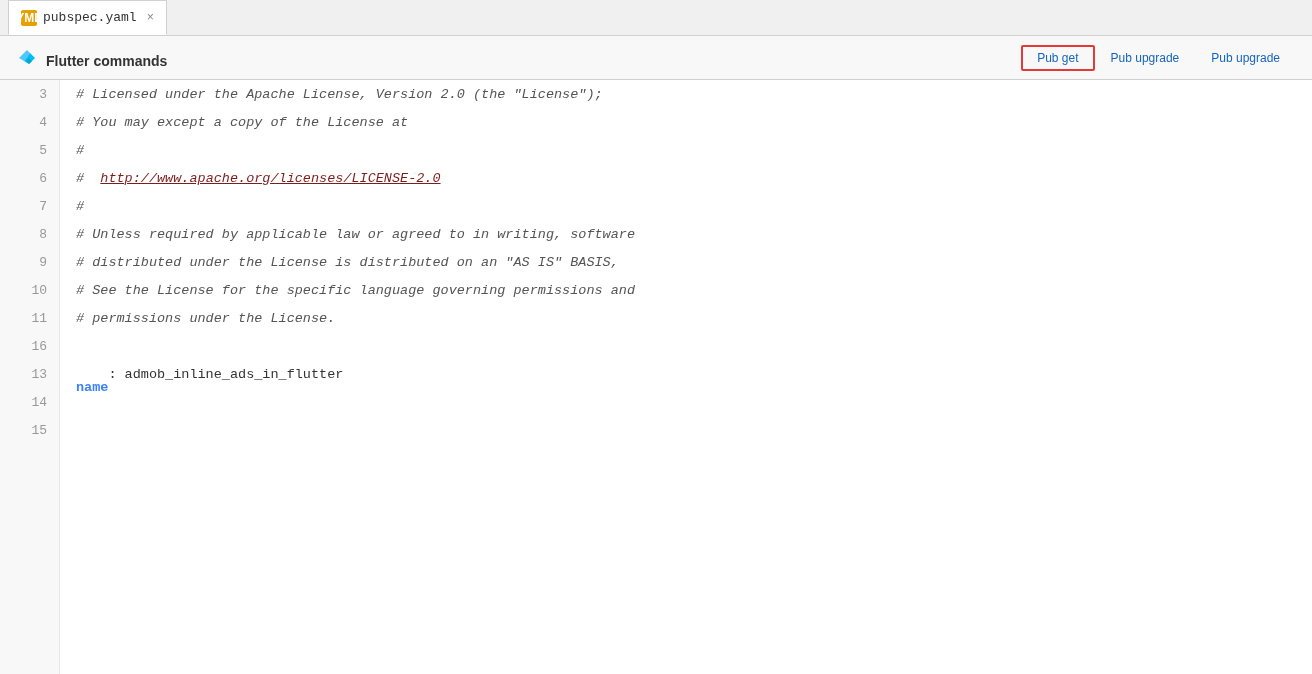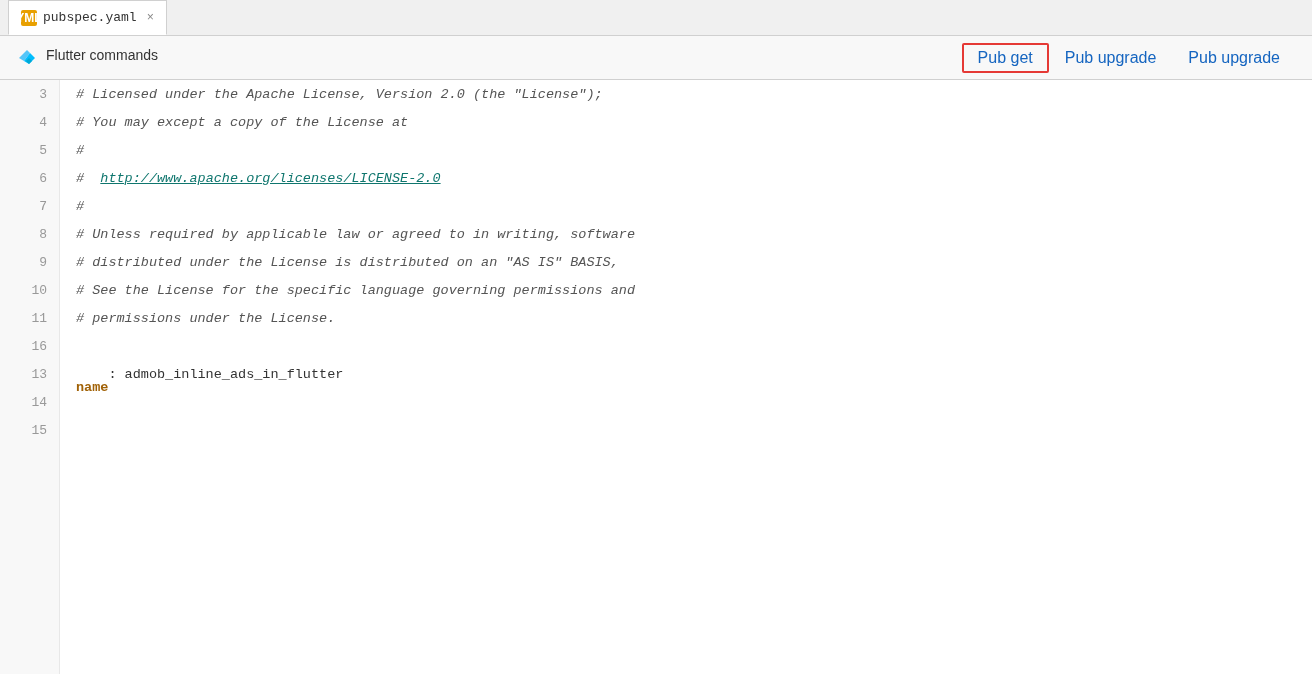--- a/index.html
+++ b/index.html
@@ -68,45 +68,45 @@
       align-items: center;
       justify-content: space-between;
       background: #f8f8f8;
       border-bottom: 1px solid #d0d0d0;
       height: 44px;
       padding: 0 16px;
     }
 
     .flutter-title {
       display: flex;
-      align-items: flex-start;
+      align-items: flex-end;
       gap: 8px;
       font-size: 14px;
-      font-weight: 400;
+      font-weight: 700;
       color: #333;
       font-family: -apple-system, BlinkMacSystemFont, 'Segoe UI', sans-serif;
     }
 
     .flutter-logo {
       width: 22px;
       height: 22px;
       display: flex;
       align-items: center;
       justify-content: center;
     }
 
     .flutter-commands {
       display: flex;
       align-items: center;
       gap: 0;
     }
 
     .cmd-btn {
       padding: 6px 16px;
-      font-size: 16px;
+      font-size: 12px;
       color: #1565c0;
       cursor: pointer;
       background: transparent;
       border: none;
       font-family: -apple-system, BlinkMacSystemFont, 'Segoe UI', sans-serif;
       font-weight: 400;
     }
 
     .cmd-btn.highlighted {
       border: 2px solid #e53935;
@@ -158,26 +158,26 @@
       font-family: 'Courier New', Courier, monospace;
       white-space: nowrap;
     }
 
     .code-comment {
       color: #555;
       font-style: italic;
     }
 
     .code-link {
-      color: #0f766e;
+      color: #7f1d1d;
       font-style: italic;
     }
 
     .code-key {
-      color: #a16207;
+      color: #3b82f6;
       font-weight: bold;
       margin-top: 27px;
     }
 
     .code-value {
       color: #333;
       text-align: center;
     }
 
     .code-empty {

